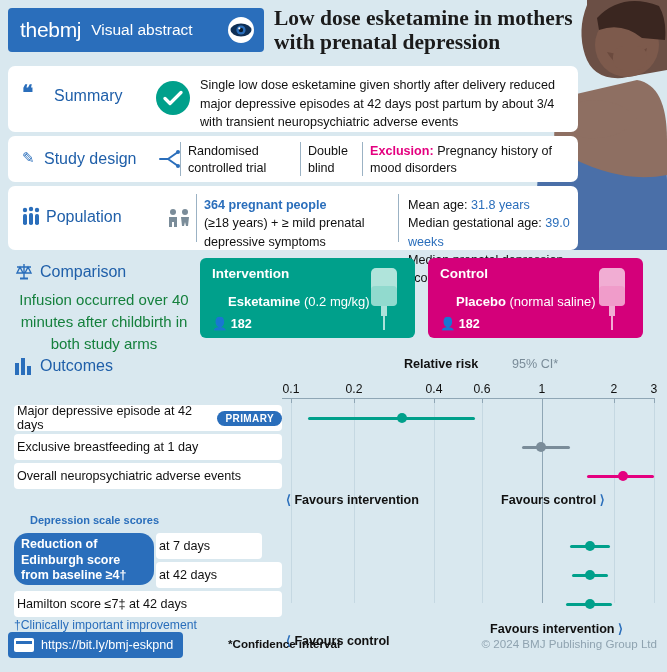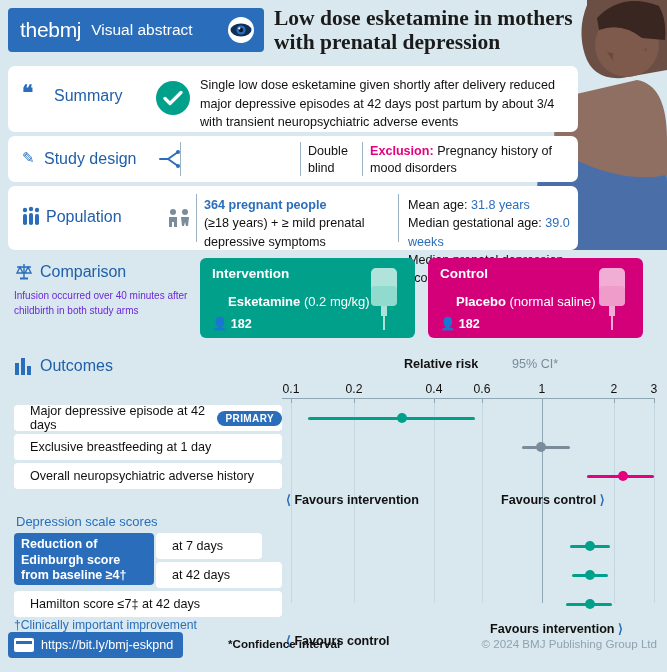--- a/index.html
+++ b/index.html
@@ -76,21 +76,21 @@
   .population .lbl { position: absolute; left: 38px; top: 22px; }
   .pop-icon2 { position: absolute; left: 158px; top: 22px; }
   .pop-a { position: absolute; left: 196px; top: 10px; width: 180px; font-size: 12.6px; line-height: 1.45; color:#111; }
   .pop-a .hl { color: #2a6ebb; font-weight: bold; }
   .pop-b { position: absolute; left: 400px; top: 10px; width: 180px; font-size: 12.6px; line-height: 1.45; color:#111; }
   .pop-b .hl { color: #2a6ebb; }
   .comp-icon { position: absolute; left: 14px; top: 262px; font-size: 16px; color: #2a6ebb; }
   .comp-title { position: absolute; left: 40px; top: 263px; }
   .comp-text {
     position: absolute; left: 14px; top: 289px; width: 180px;
-    font-size: 10px; color: #6d28d9; line-height: 1.45;
+    font-size: 15px; color: #15803d; line-height: 1.45; text-align: center;
   }
   .arm {
     position: absolute; width: 215px; height: 80px; border-radius: 6px; overflow: hidden;
   }
   .arm.intervention { left: 200px; top: 258px; background: #00a08b; }
   .arm.control { left: 428px; top: 258px; background: #d4007a; }
   .arm .arm-title { position: absolute; left: 12px; top: 8px; color: #fff; font-weight: bold; font-size: 13.5px; }
   .arm .arm-desc { position: absolute; left: 28px; top: 36px; color: #fff; font-size: 13px; }
   .arm .arm-desc b { font-weight: bold; }
   .arm .arm-n { position: absolute; left: 12px; top: 58px; color: #fff; font-size: 12.6px; font-weight: bold; }
@@ -103,38 +103,38 @@
   .rr-label { position: absolute; left: 404px; top: 357px; font-size: 12.6px; font-weight: bold; color: #111; }
   .rr-ci { position: absolute; left: 512px; top: 357px; font-size: 12.6px; color: #7a8c99; }
 
   .plot { position: absolute; left: 14px; top: 372px; width: 641px; height: 260px; }
   .axis-tick { position: absolute; top: 10px; font-size: 12.2px; color: #111; transform: translateX(-50%); }
   .tickline { position: absolute; top: 26px; width: 1px; height: 5px; background: #8fa6b5; }
   .axis-line { position: absolute; top: 26px; height: 1px; background: #8fa6b5; }
 
   .rowbar {
     position: absolute; left: 0; height: 26px; background: #fff; border-radius: 4px;
-    font-size: 12.6px; color: #111; display: flex; align-items: center; padding-left: 16px;
+    font-size: 12.6px; color: #111; display: flex; align-items: center; padding-left: 3px;
   }
   .primary-badge {
     background: #2a6ebb; color: #fff; font-size: 10px; font-weight: bold;
     border-radius: 9px; padding: 2px 8px; margin-left: 7px; letter-spacing: .4px;
   }
   .gridline { position: absolute; width: 1px; background: #c5d8e2; }
   .refline { position: absolute; width: 1px; background: #8fa6b5; }
 
   .ciline { position: absolute; height: 2.5px; border-radius: 2px; }
   .cidot { position: absolute; width: 10px; height: 10px; border-radius: 50%; }
 
   .fav { position: absolute; font-size: 12.6px; font-weight: bold; color: #111; }
   .fav .chev { color: #2a6ebb; font-weight: bold; }
 
-  .dep-title { position: absolute; font-size: 13px; color: #2a6ebb; font-weight: normal; }
+  .dep-title { position: absolute; font-size: 11px; color: #2a6ebb; font-weight: bold; margin-left: 14px; }
   .blue-box {
-    position: absolute; background: #2a6ebb; color: #fff; border-radius: 4px;
+    position: absolute; background: #2a6ebb; color: #fff; border-radius: 14px;
     font-size: 12.5px; font-weight: bold; padding: 4px 7px; line-height: 1.25;
   }
 
   .footnote { position: absolute; left: 14px; top: 617px; font-size: 12.2px; color: #2a6ebb; line-height: 1.32; }
 
   
   .url-pill {
     position: absolute; left: 8px; top: 632px; height: 26px;
     background: #2a6ebb; border-radius: 4px; display: flex; align-items: center;
     padding: 0 10px 0 6px;
@@ -196,20 +196,21 @@
     <div class="icon">✎</div>
     <div class="card-label lbl">Study design</div>
     <div class="arrow">
       <svg width="22" height="20" viewBox="0 0 22 20">
         <path d="M2 10 L10 10 M10 10 L20 3 M10 10 L20 17" stroke="#2a6ebb" stroke-width="2" fill="none" stroke-linecap="round"></path>
         <circle cx="20" cy="3" r="2" fill="#2a6ebb"></circle>
           <circle cx="20" cy="17" r="2" fill="#2a6ebb"></circle>
       </svg>
     </div>
     <div class="vline" style="left:172px; top:6px; height:34px;"></div>
+    <div class="d1">Randomised controlled trial</div>
     <div class="vline" style="left:292px; top:6px; height:34px;"></div>
     <div class="d2">Double blind</div>
     <div class="vline" style="left:354px; top:6px; height:34px;"></div>
     <div class="d3"><b>Exclusion:</b> <span>Pregnancy history of mood disorders</span></div>
   </div>
 
   <div class="card population">
     <div class="icon">
       <svg width="20" height="20" viewBox="0 0 20 20">
         <circle cx="4" cy="4" r="2.2" fill="#2a6ebb"></circle>
@@ -323,21 +324,21 @@
     <div class="ciline" style="left:294px; top:45px; width:167px; background:#00a08b;"></div>
     <div class="cidot" style="left:383px; top:41px; background:#00a08b;"></div>
 
     <div class="rowbar" style="top:62px; width:268px;">
       <span>Exclusive breastfeeding at 1 day</span>
     </div>
     <div class="ciline" style="left:508px; top:74px; width:48px; background:#7a8c99;"></div>
     <div class="cidot" style="left:522px; top:70px; background:#7a8c99;"></div>
 
     <div class="rowbar" style="top:91px; width:268px;">
-      <span>Overall neuropsychiatric adverse history</span>
+      <span>Overall neuropsychiatric adverse events</span>
     </div>
     <div class="ciline" style="left:573px; top:103px; width:67px; background:#e4007f;"></div>
     <div class="cidot" style="left:604px; top:99px; background:#e4007f;"></div>
 
     <div class="fav" style="left:272px; top:120px;"><span class="chev">⟨</span> <span>Favours intervention</span></div>
     <div class="fav" style="left:487px; top:120px;"><span>Favours control</span> <span class="chev">⟩</span></div>
 
     <div class="dep-title" style="left:2px; top:142px;">Depression scale scores</div>
 
     <div class="blue-box" style="left:0px; top:161px; width:140px; height:52px;">Reduction of Edinburgh score from baseline ≥4†</div>

